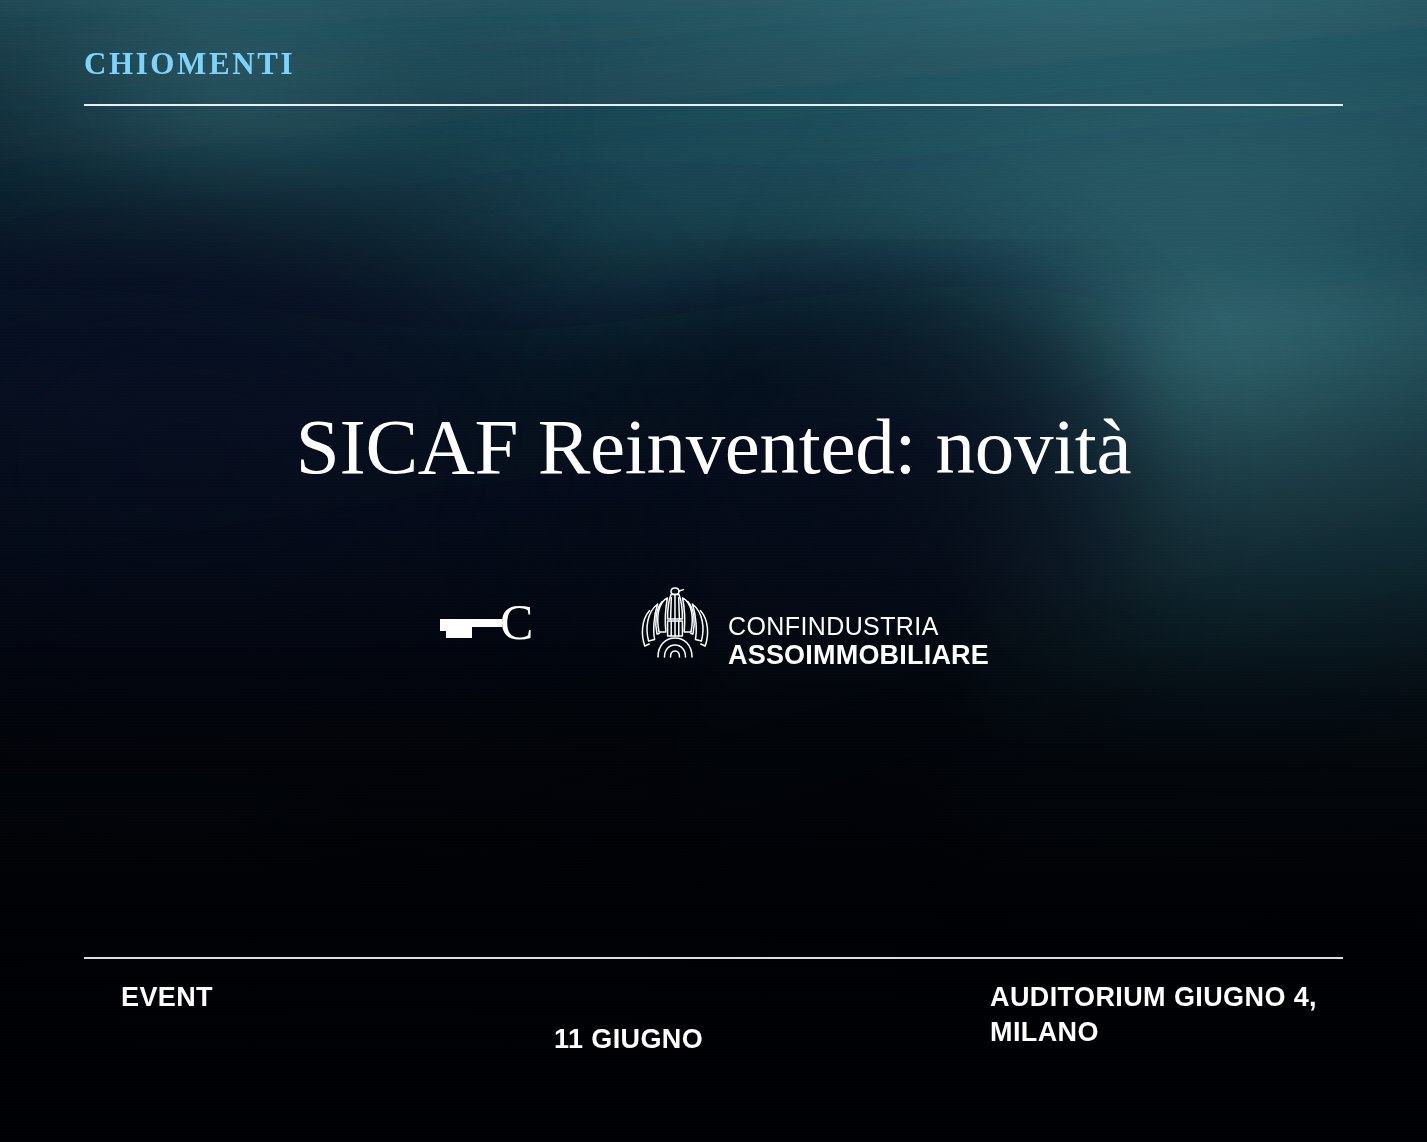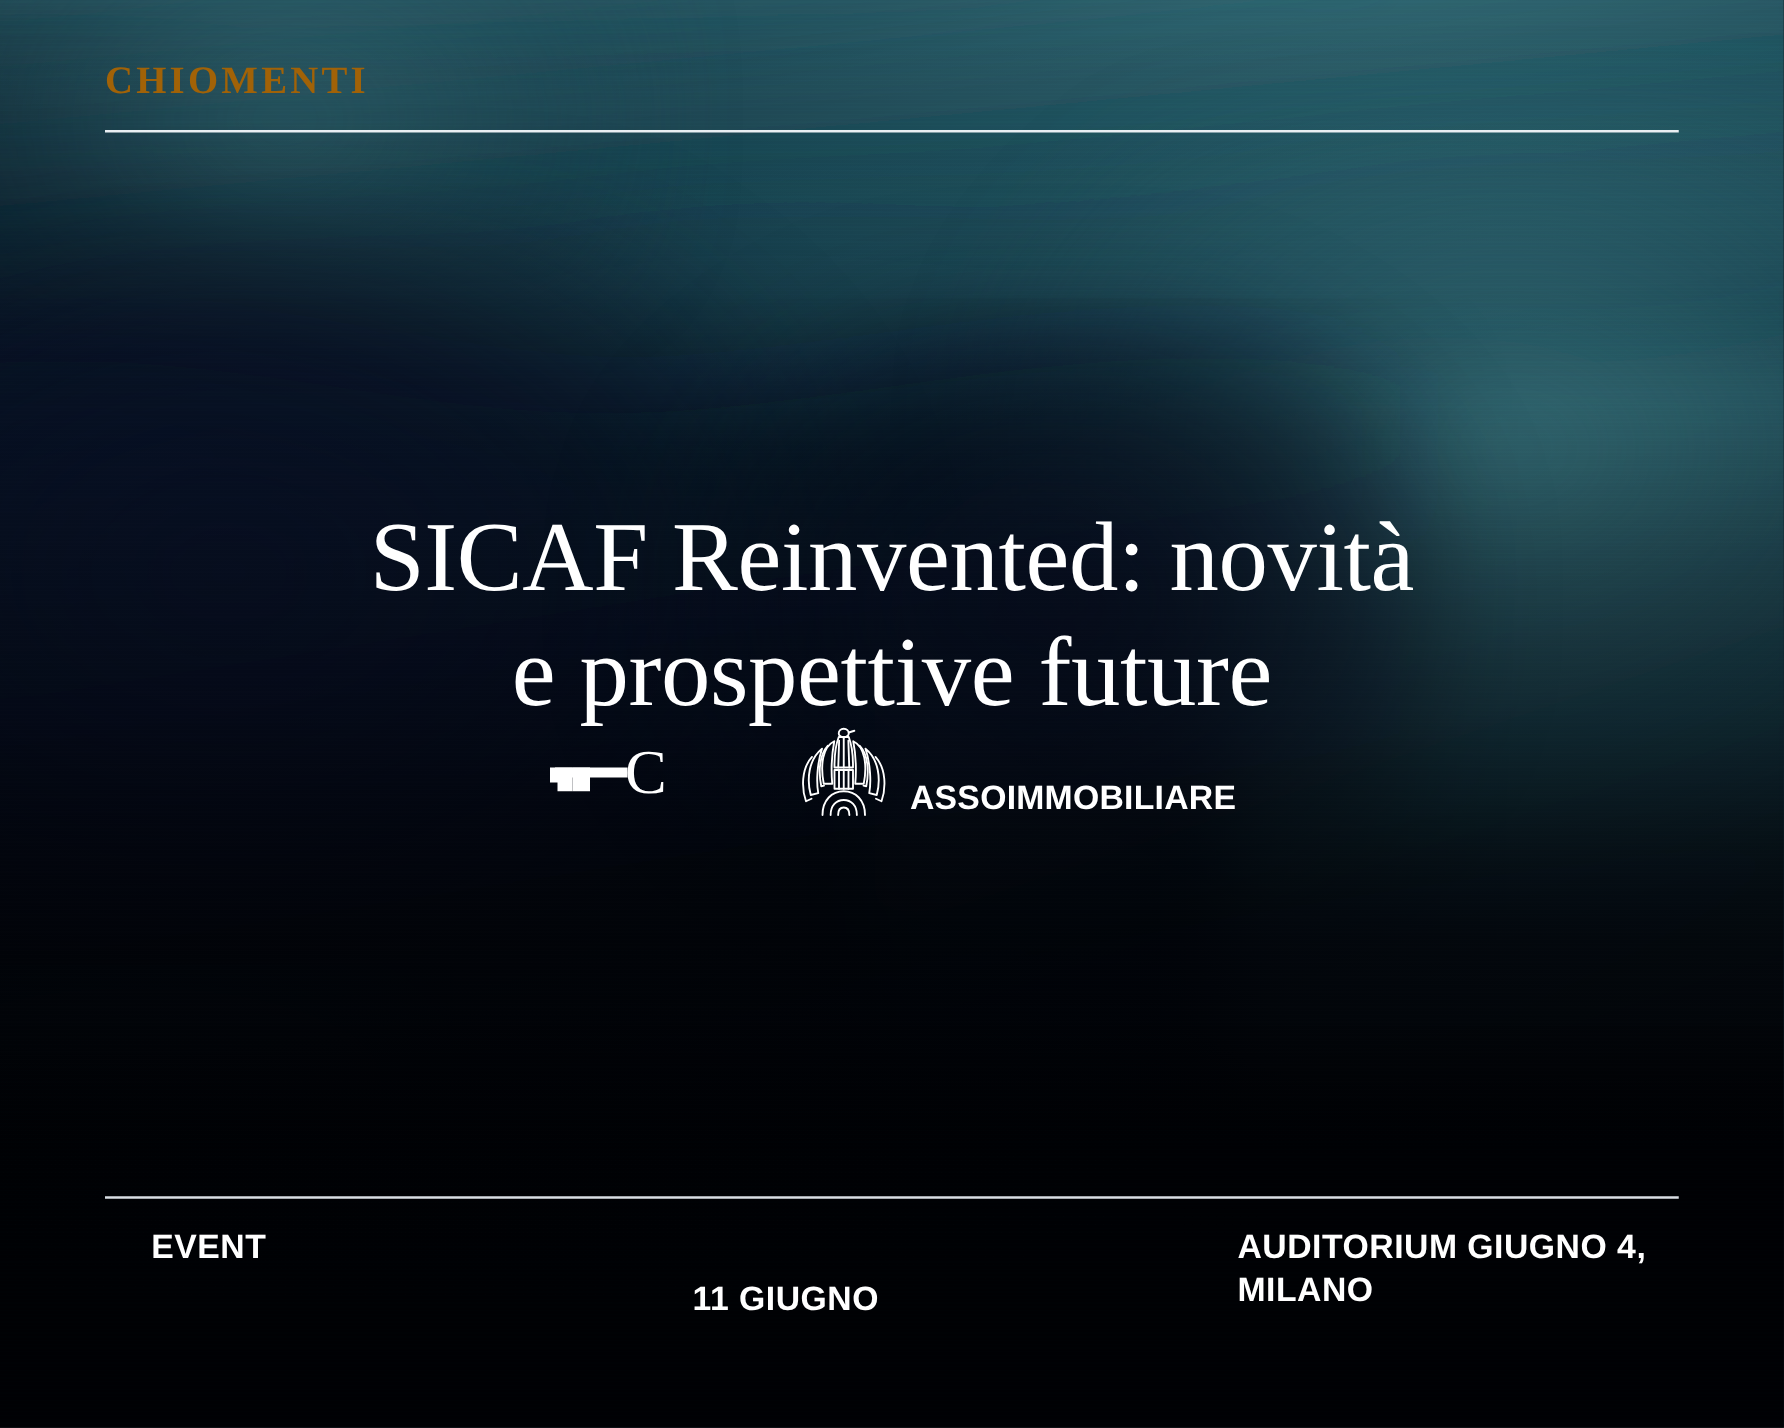--- a/index.html
+++ b/index.html
@@ -109,21 +109,21 @@
   .content {
     position: absolute;
     inset: 0;
   }
 
   
   .brand {
     position: absolute;
     left: 84px;
     top: 48px;
-    color: #a16207;
+    color: #7dd3fc;
     font-family: "Liberation Serif", "DejaVu Serif", serif;
     font-weight: bold;
     font-size: 31px;
     letter-spacing: 2.6px;
     line-height: 1;
     white-space: nowrap;
   }
   .rule {
     position: absolute;
     left: 84px;
@@ -282,21 +282,20 @@
   </div>
 
   <div class="content">
 
     <div class="brand">CHIOMENTI</div>
 
     <div class="rule rule-header"></div>
 
     <h1 class="title">
       <span class="title-line">SICAF Reinvented: novità</span>
-      <span class="title-line">e prospettive future</span>
     </h1>
 
     <div class="logos">
 
       <svg class="logo-chiomenti" viewBox="0 0 106 52">
 
         <rect x="6" y="21" width="58" height="8" fill="#ffffff"></rect>
 
         <path d="M 2,21 L 20,21 L 20,40 L 8,40 L 8,33 L 2,33 Z" fill="#ffffff"></path>
         <path d="M 20,21 L 34,21 L 34,40 L 20,40 Z" fill="#ffffff"></path>
@@ -334,20 +333,21 @@
             <path d="M 56.4,21 C 61.4,25 64.8,31 66.2,38 C 67.6,45 67,52 65.4,58 L 59.4,56.5 C 61,48 60.4,33 56.4,21 Z"></path>
             <path d="M 64.4,27.5 C 68.4,32 70.8,38 71.4,45 C 72,52 71,58 69.2,63 L 64.8,61"></path>
 
             <path d="M 22,74 C 22,62 29.6,55 39,55 C 48.4,55 56,62 56,74"></path>
             <path d="M 28.5,74 C 28.5,66.5 33,62 39,62 C 45,62 49.5,66.5 49.5,74"></path>
             <path d="M 34.5,74 C 34.5,70 36.4,68 39,68 C 41.6,68 43.5,70 43.5,74"></path>
           </g>
         </svg>
 
         <div class="conf-words">
+          <span class="conf-top">CONFINDUSTRIA</span>
           <span class="conf-bottom">ASSOIMMOBILIARE</span>
         </div>
       </div>
     </div>
 
     <div class="rule rule-footer"></div>
 
     <div class="footer-item footer-left">EVENT</div>
 
     <div class="footer-item footer-mid">11 GIUGNO</div>

